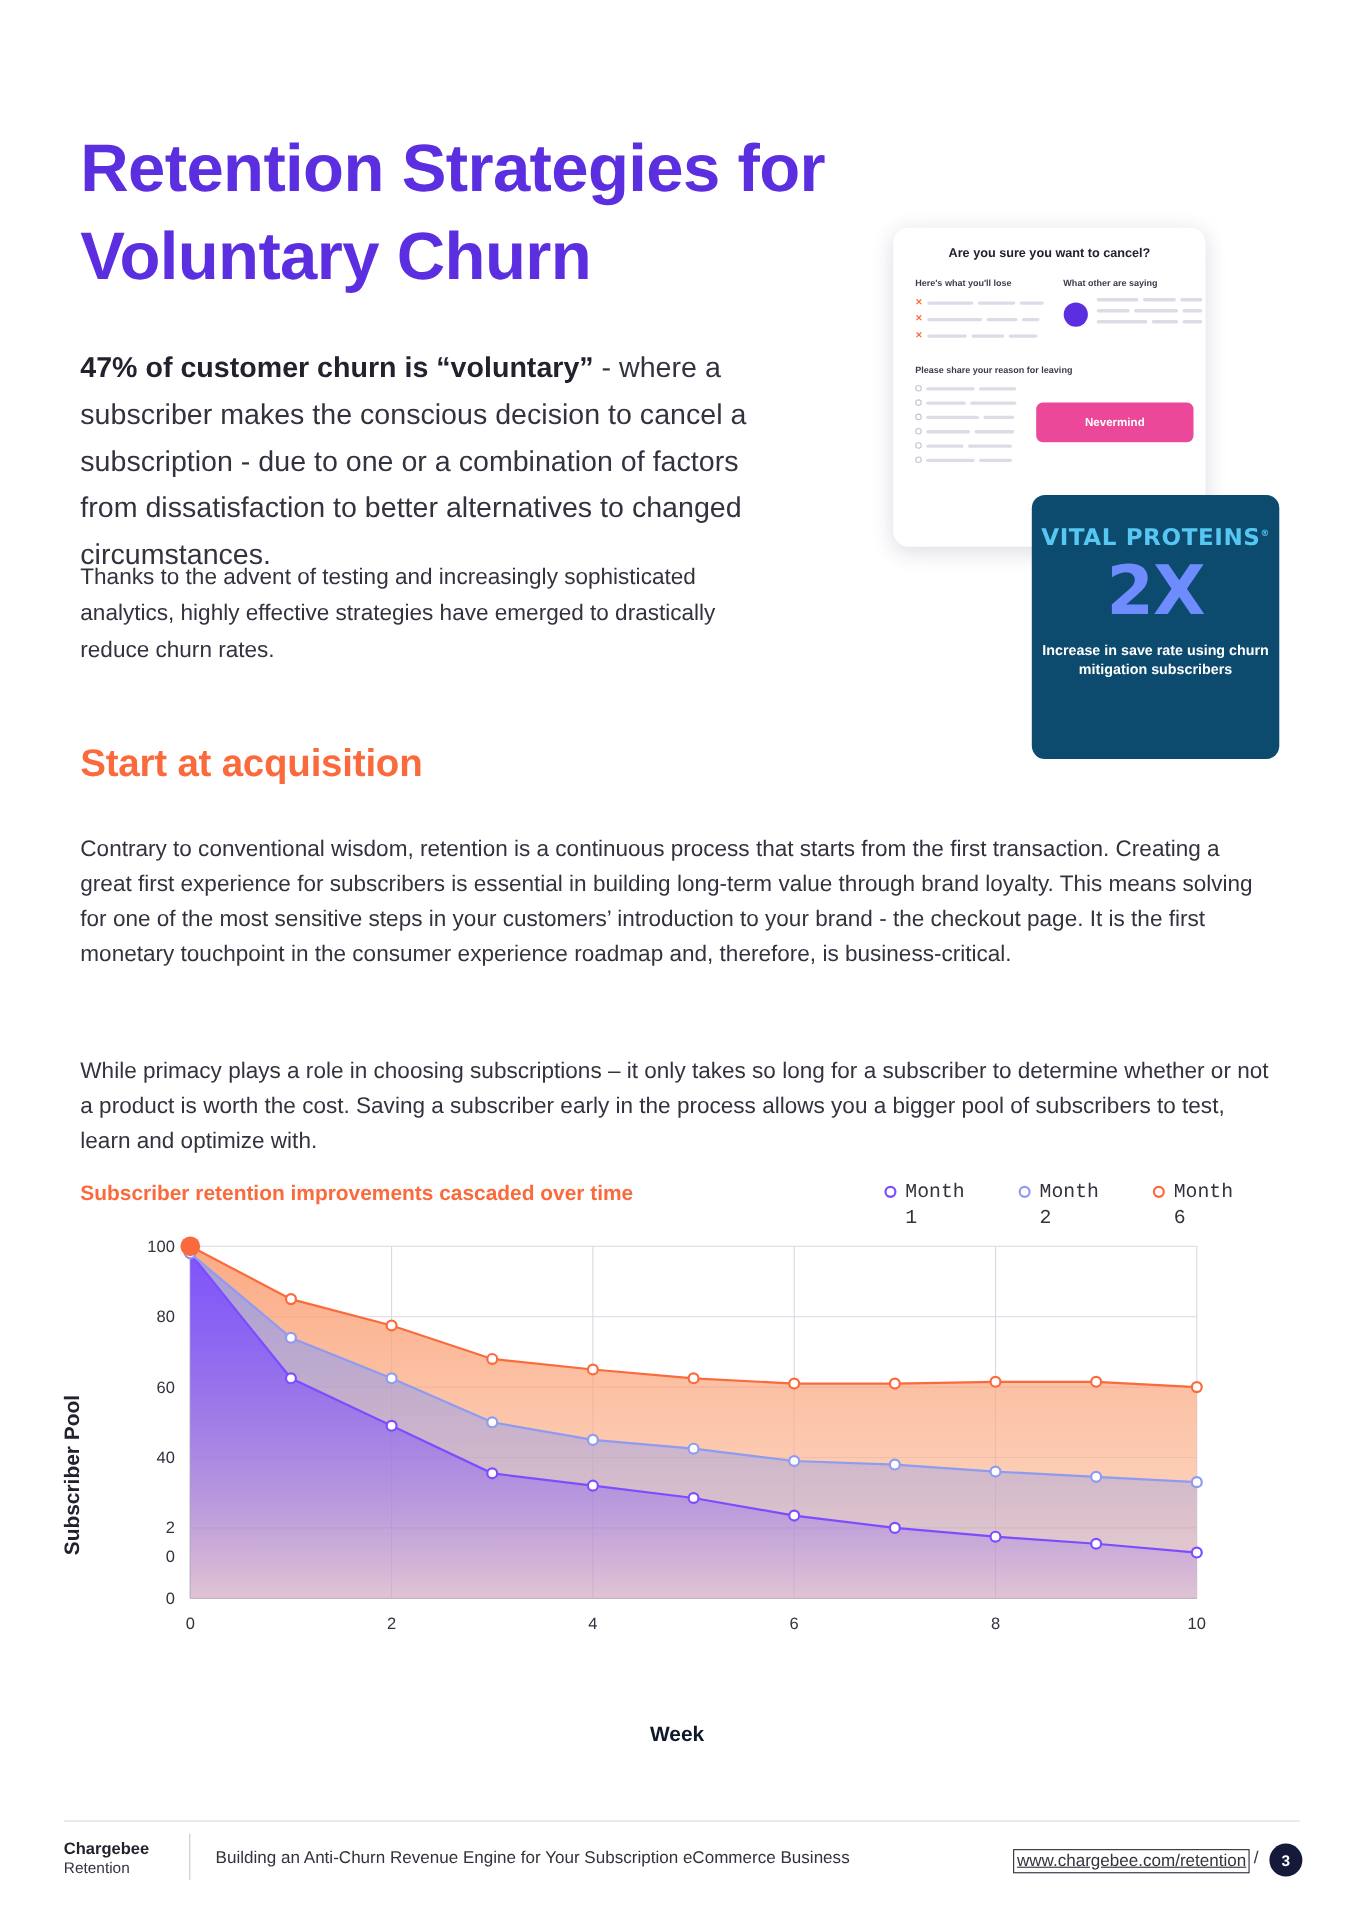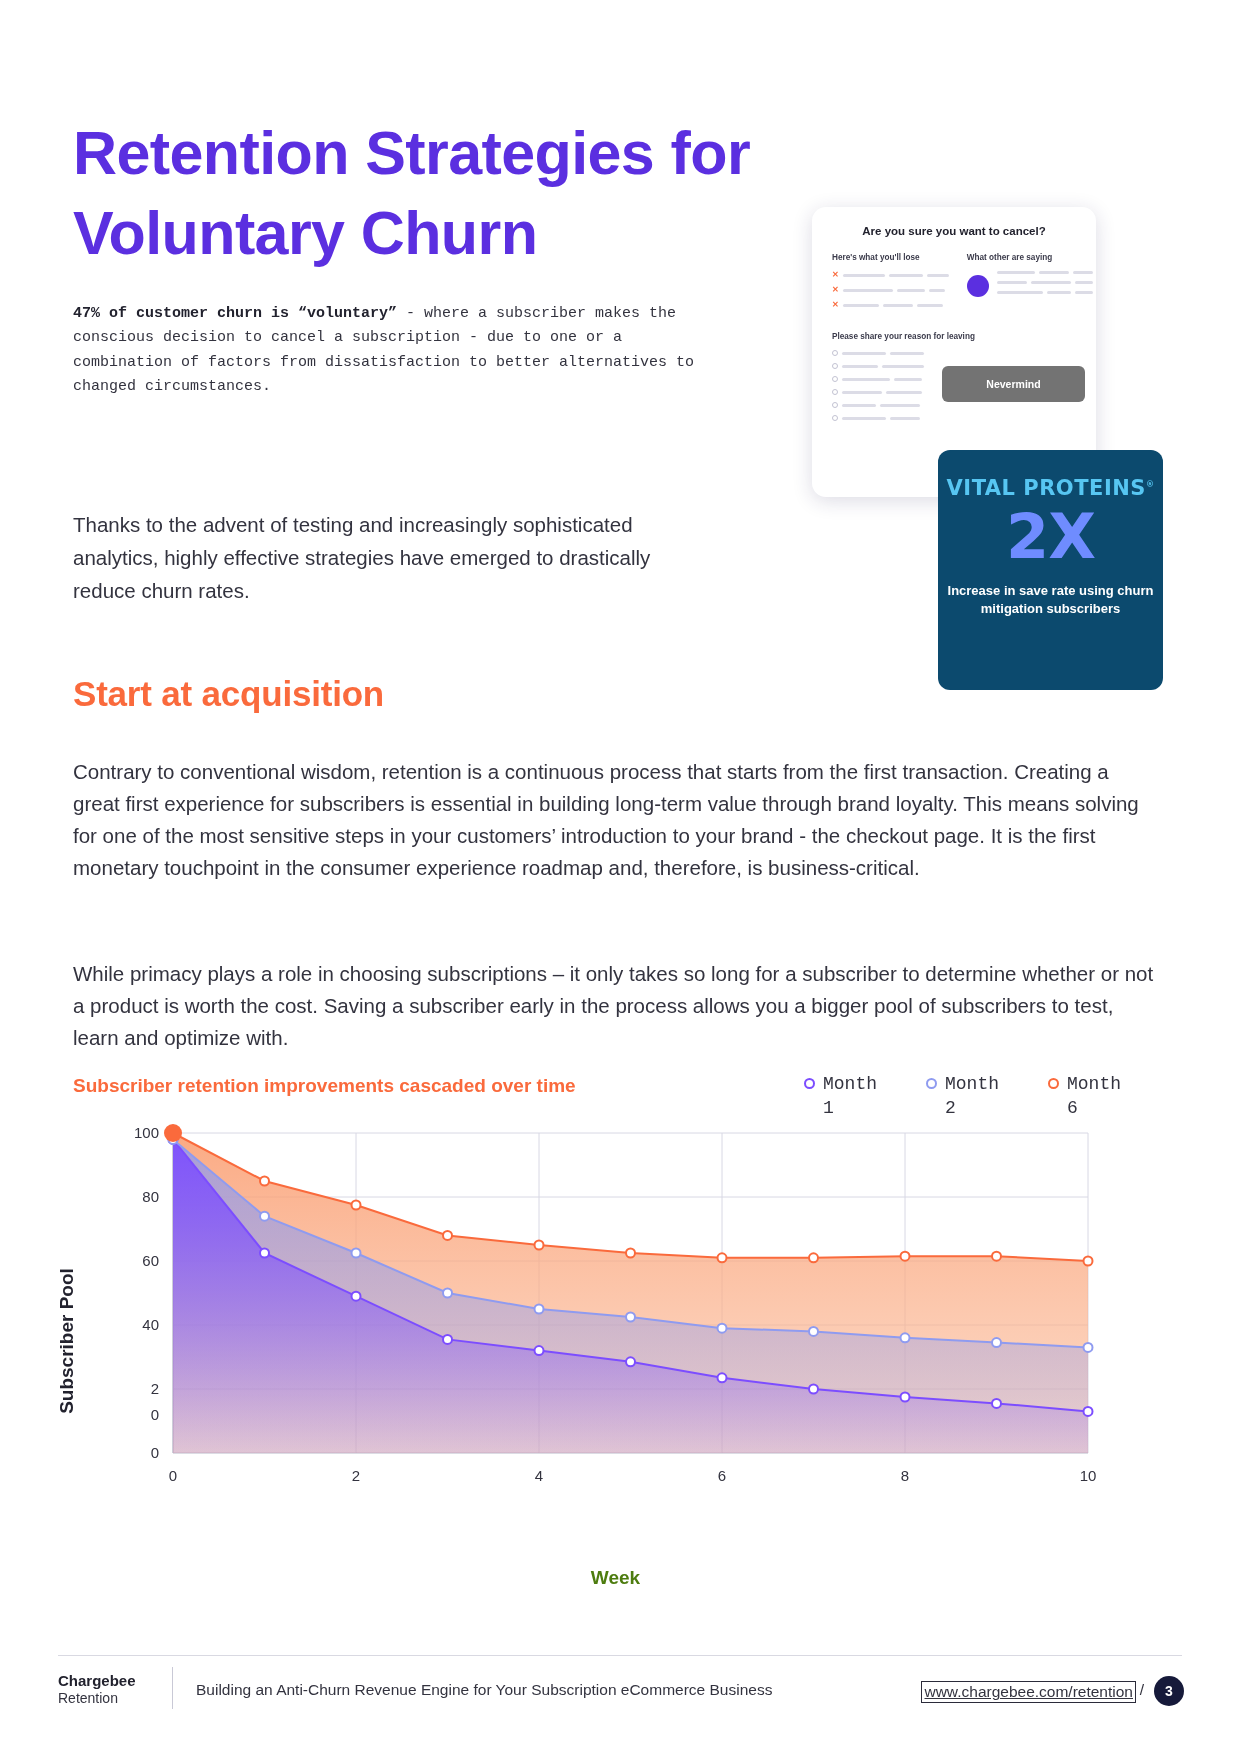--- a/index.html
+++ b/index.html
@@ -32,24 +32,23 @@
     color: #5b2fe0;
     letter-spacing: -0.6px;
   }
 
   
   .intro1 {
     position: absolute;
     left: 73px;
     top: 287px;
     width: 625px;
-    font-size: 15px;
+    font-size: 26px;
     line-height: 1.63;
     color: #33333f;
-    font-family: Liberation Mono, monospace;
   }
   .intro1 b { font-weight: 700; color: #22222e; }
   .intro2 {
     position: absolute;
     left: 73px;
     top: 487px;
     width: 590px;
     font-size: 20.5px;
     line-height: 1.63;
     color: #33333f;
@@ -125,21 +124,21 @@
   .cc-sub {
     font-size: 8.2px; font-weight: 700; color: #3b3b4b;
     margin-top: 16px; margin-bottom: 9px;
   }
   .bottom-cols { display: flex; gap: 18px; align-items: flex-start; }
   .radio {
     width: 6px; height: 6px; border-radius: 50%;
     border: 1px solid #c3c3d2; flex: 0 0 auto;
   }
   .nevermind {
-    background: #737373; color: #fff; font-size: 10.5px; font-weight: 700;
+    background: #ec4899; color: #fff; font-size: 10.5px; font-weight: 700;
     border: none; border-radius: 6px; padding: 12px 10px; width: 143px;
     margin-top: 16px; cursor: pointer;
   }
 
   
   .stat-card {
     position: absolute;
     left: 938px;
     top: 450px;
     width: 225px;
@@ -179,21 +178,21 @@
     border: 2px solid #888; background: #fff; margin-top: 6px; flex: 0 0 auto;
   }
   .legend-label { line-height: 1.35; font-family: Liberation Mono, monospace; }
   .ylabel {
     position: absolute; left: -6px; top: 255px; transform: rotate(-90deg) translate(-50%,0);
     transform-origin: left center;
     font-size: 19px; font-weight: 700; color: #22222e; white-space: nowrap;
   }
   .xlabel {
     position: absolute; left: 0; right: 0; bottom: -4px; text-align: center;
-    font-size: 19px; font-weight: 700; color: #4d7c0f;
+    font-size: 19px; font-weight: 700; color: #0f172a;
   }
   svg.plot { position: absolute; left: 0; top: 48px; }
 
   
   .footer { position: absolute; left: 0; right: 0; bottom: 40px; height: 60px; }
   .footer-rule {
     position: absolute; left: 58px; right: 58px; top: 0; height: 1px; background: #d9d9e2;
   }
   .brand {
     position: absolute; left: 58px; top: 16px; font-size: 15px; font-weight: 700;

